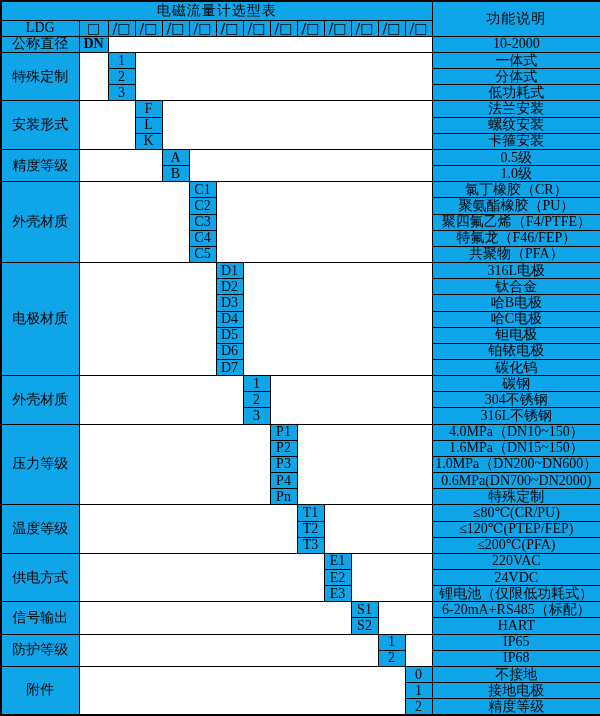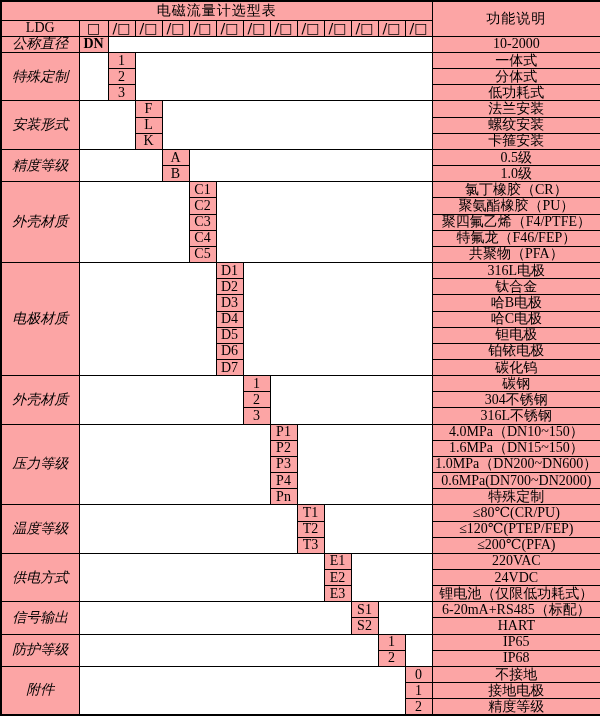--- a/index.html
+++ b/index.html
@@ -6,21 +6,21 @@
     margin: 0;
     padding: 0;
     background: #ffffff;
     font-family: "Liberation Serif", "DejaVu Serif", serif;
     color: #000000;
   }
   .sheet {
     width: 600px;
     height: 716px;
     box-sizing: border-box;
-    background: #fca5a5;
+    background: #0ea5e9;
   }
   table.sel {
     width: 600px;
     height: 716px;
     border-collapse: collapse;
     table-layout: fixed;
     border: 2px solid #000000;
   }
   table.sel td {
     border: 1px solid #000000;
@@ -46,21 +46,20 @@
     padding-left: 10px;
     font-size: 13px;
   }
   td.slot-cell {
     font-size: 12px;
     font-family: "DejaVu Sans", sans-serif;
     padding: 0;
   }
   td.cat-label {
     font-size: 14px;
-    font-style: italic;
   }
   td.code-cell {
     font-size: 13px;
   }
   td.dn-cell {
     text-align: left;
     padding-left: 2px;
     font-size: 13px;
     font-weight: bold;
   }

